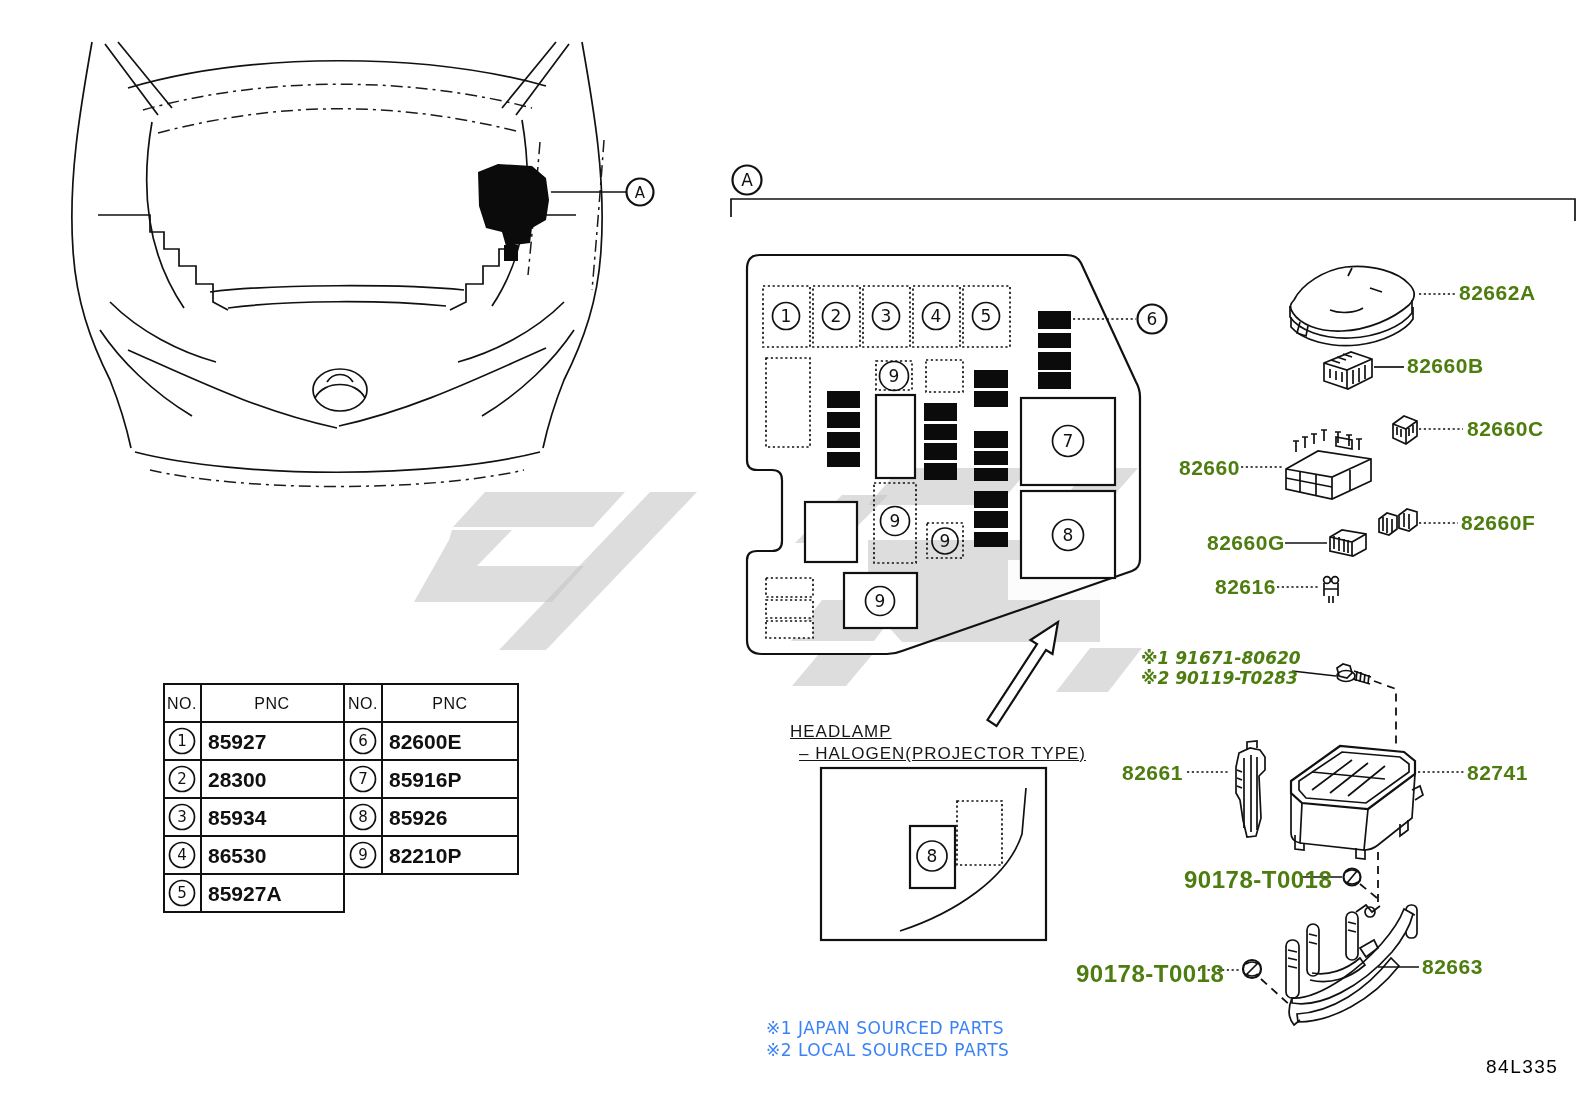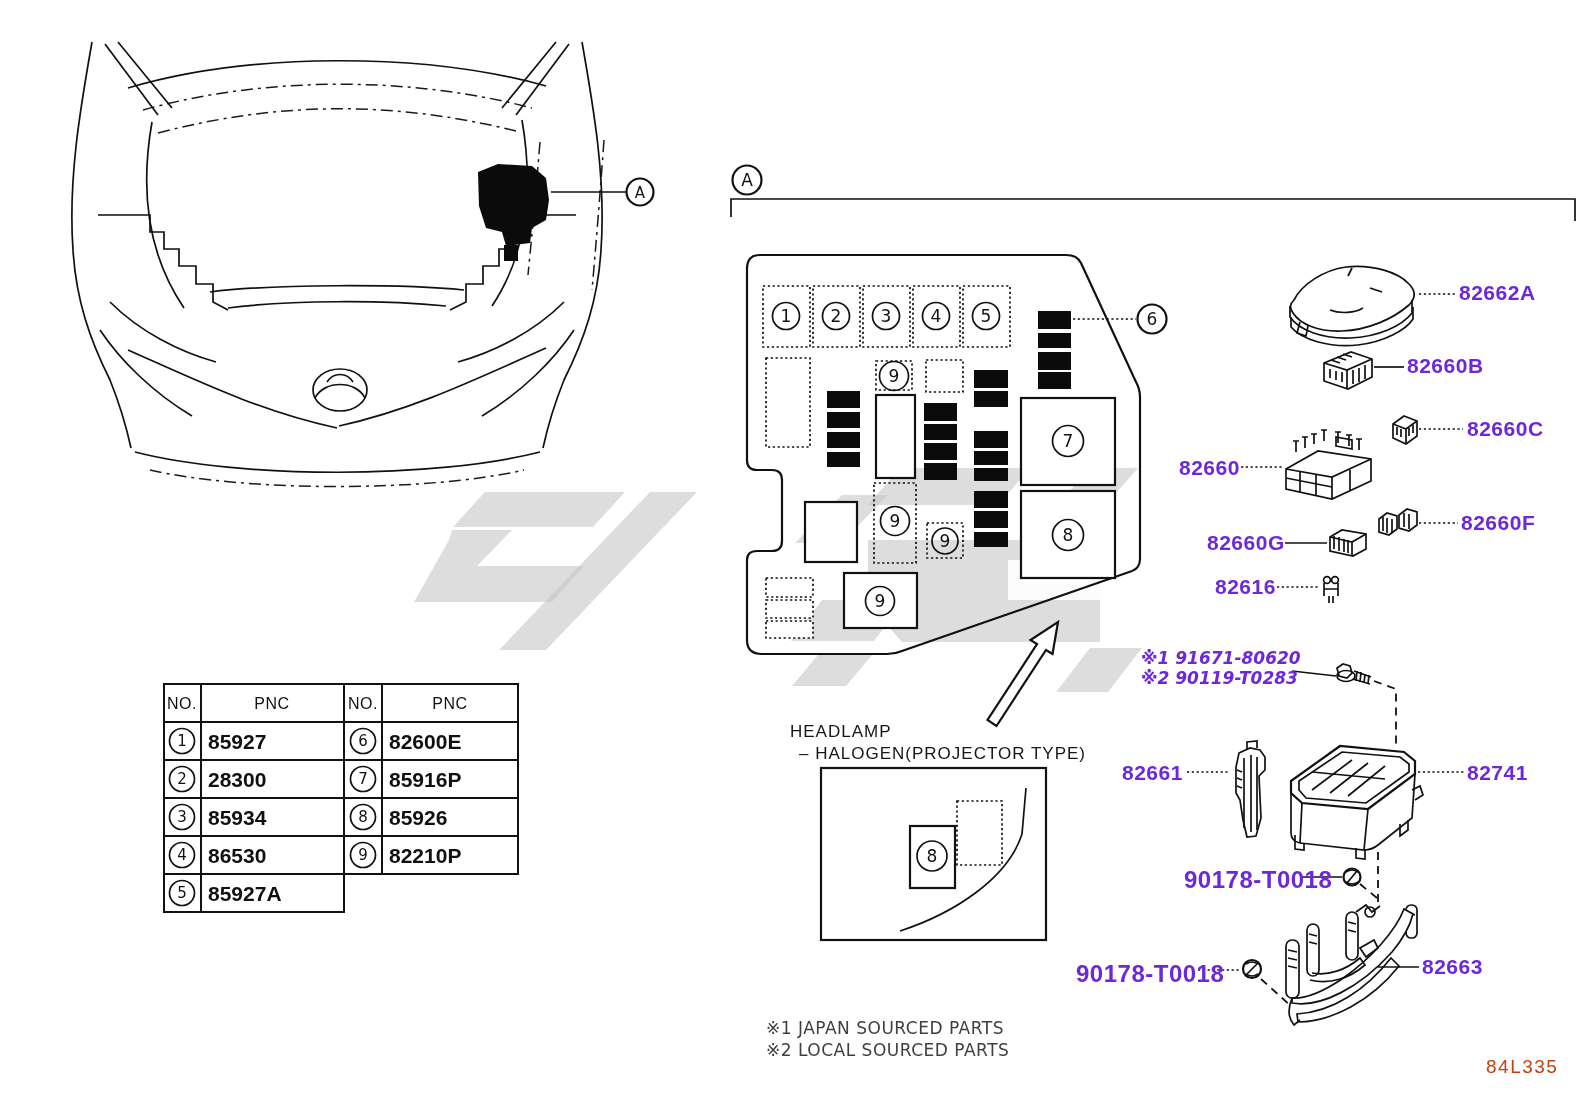--- a/index.html
+++ b/index.html
@@ -1,26 +1,26 @@
 <!DOCTYPE html>
 <html><head>
 <meta charset="utf-8">
 <style>
   html,body{margin:0;padding:0;background:#fff;}
   .stage{position:relative;width:1592px;height:1099px;background:#ffffff;overflow:hidden;
          font-family:"Liberation Sans",sans-serif;color:#111;}
   .layer{position:absolute;left:0;top:0;}
-  .lbl{position:absolute;font-weight:bold;font-size:21px;letter-spacing:.5px;color:#6d28d9;white-space:nowrap;}
+  .lbl{position:absolute;font-weight:bold;font-size:21px;letter-spacing:.5px;color:#4d7c0f;white-space:nowrap;}
   .lbl-sm{font-size:24px;}
   .lbl-note{font-family:"DejaVu Sans",sans-serif;font-weight:bold;font-size:17px;letter-spacing:0;font-style:italic;}
   .title{position:absolute;left:736px;top:205px;font-size:19px;letter-spacing:1.4px;
          border-bottom:2px solid #111;padding:0 4px 3px 2px;white-space:nowrap;}
-  .cap{position:absolute;font-size:17px;letter-spacing:1px;white-space:nowrap;color:#161616;}
-  .foot{position:absolute;font-family:"DejaVu Sans",sans-serif;font-size:17px;letter-spacing:.5px;white-space:nowrap;color:#404040;}
-  .code{position:absolute;left:1486px;top:1056px;font-size:19px;letter-spacing:1.5px;color:#c2410c;}
+  .cap{position:absolute;font-size:17px;letter-spacing:1px;white-space:nowrap;color:#161616;text-decoration:underline;}
+  .foot{position:absolute;font-family:"DejaVu Sans",sans-serif;font-size:17px;letter-spacing:.5px;white-space:nowrap;color:#3b82f6;}
+  .code{position:absolute;left:1486px;top:1056px;font-size:19px;letter-spacing:1.5px;color:#000000;}
   svg{display:block;}
   .ln{stroke:#111;fill:none;stroke-width:1.7;}
   .ln2{stroke:#111;fill:none;stroke-width:2.2;}
   .dot{stroke:#111;fill:none;stroke-width:1.7;stroke-dasharray:2.2 2.6;}
   .dash{stroke:#111;fill:none;stroke-width:1.8;stroke-dasharray:8 6;}
   .dashdot{stroke:#1a1a1a;fill:none;stroke-width:1.5;stroke-dasharray:12 5 3 5;}
   .blk{fill:#0b0b0b;stroke:none;}
   .wht{fill:#ffffff;}
   .num{font-family:"DejaVu Sans",sans-serif;font-size:17px;fill:#111;text-anchor:middle;}
   .num-s{font-size:15px;}

